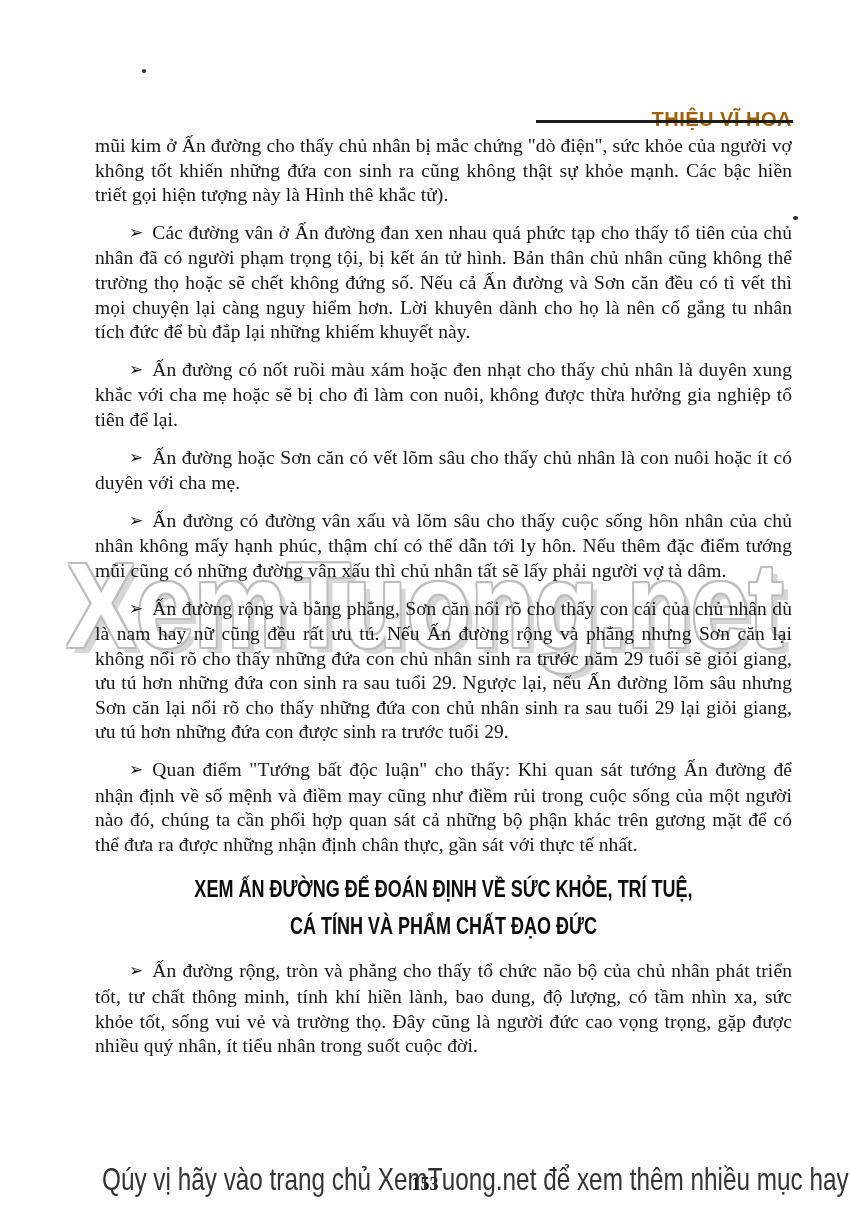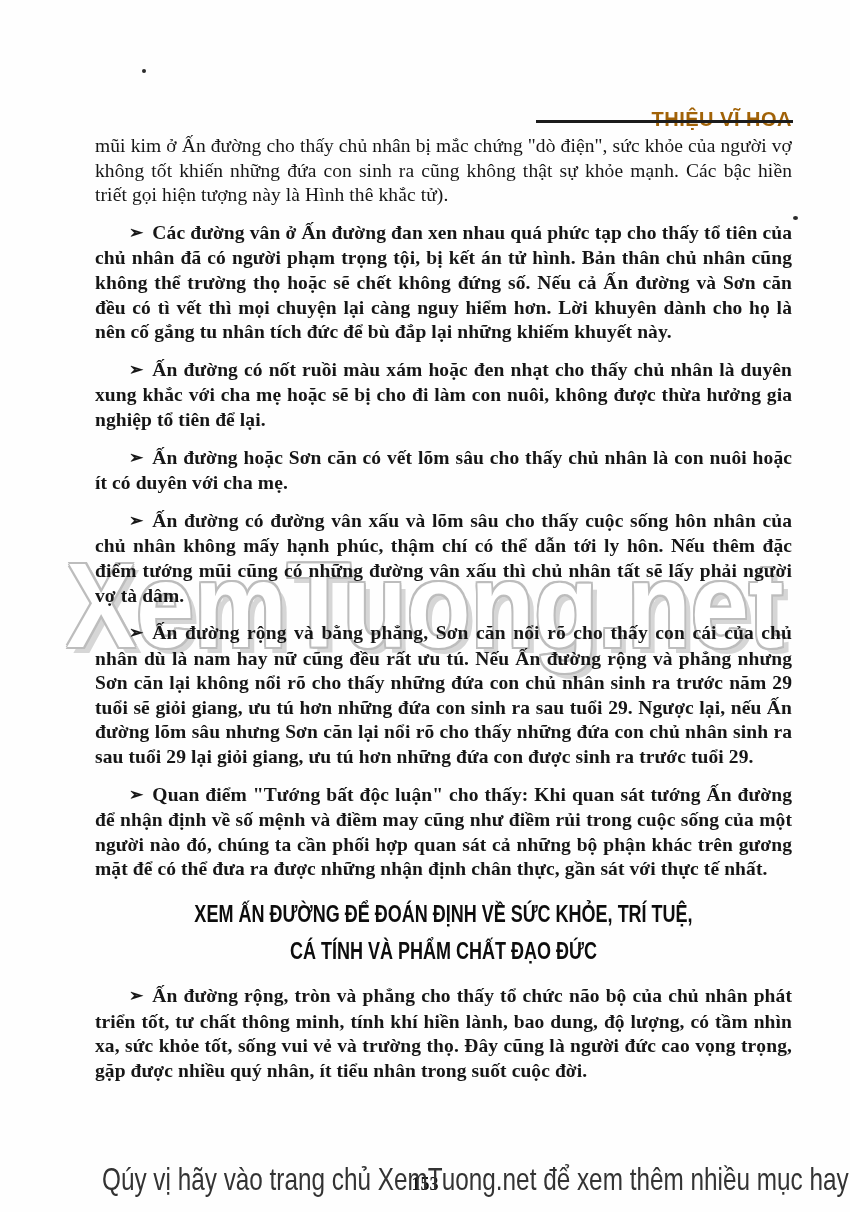--- a/index.html
+++ b/index.html
@@ -83,21 +83,21 @@
     z-index: 1;
     margin-left: 33px;
   }
   .para {
     margin: 0 0 13px 0;
     font-size: 19.5px;
     line-height: 24.6px;
     text-align: justify;
     letter-spacing: 0.1px;
   }
-  .para.bulleted { text-indent: 34px; font-weight: bold; }
+  .para.bulleted { text-indent: 34px; }
   .bullet {
     display: inline-block;
     text-indent: 0;
     font-size: 17px;
     margin-right: 9px;
     transform: translateY(-1px);
   }
 
   
   .section-heading {

